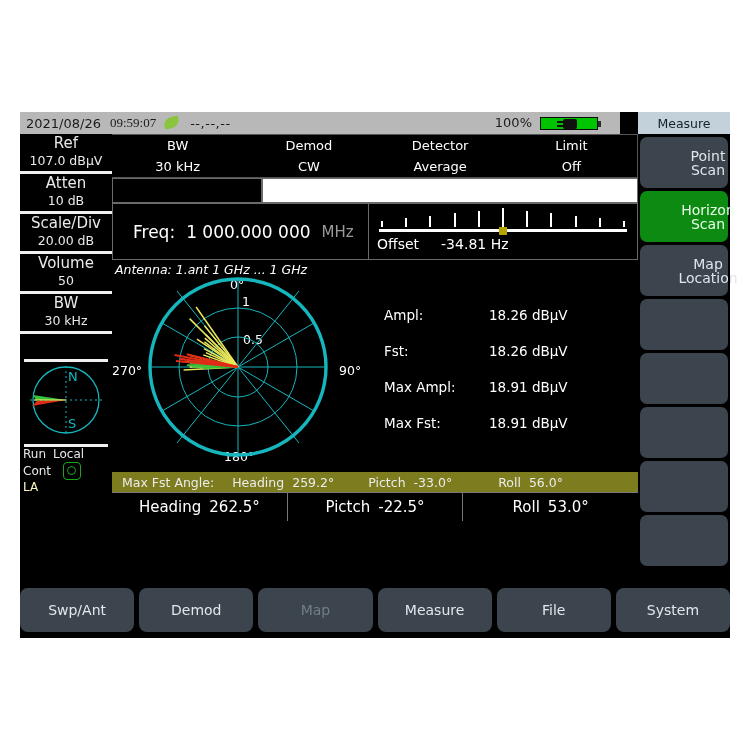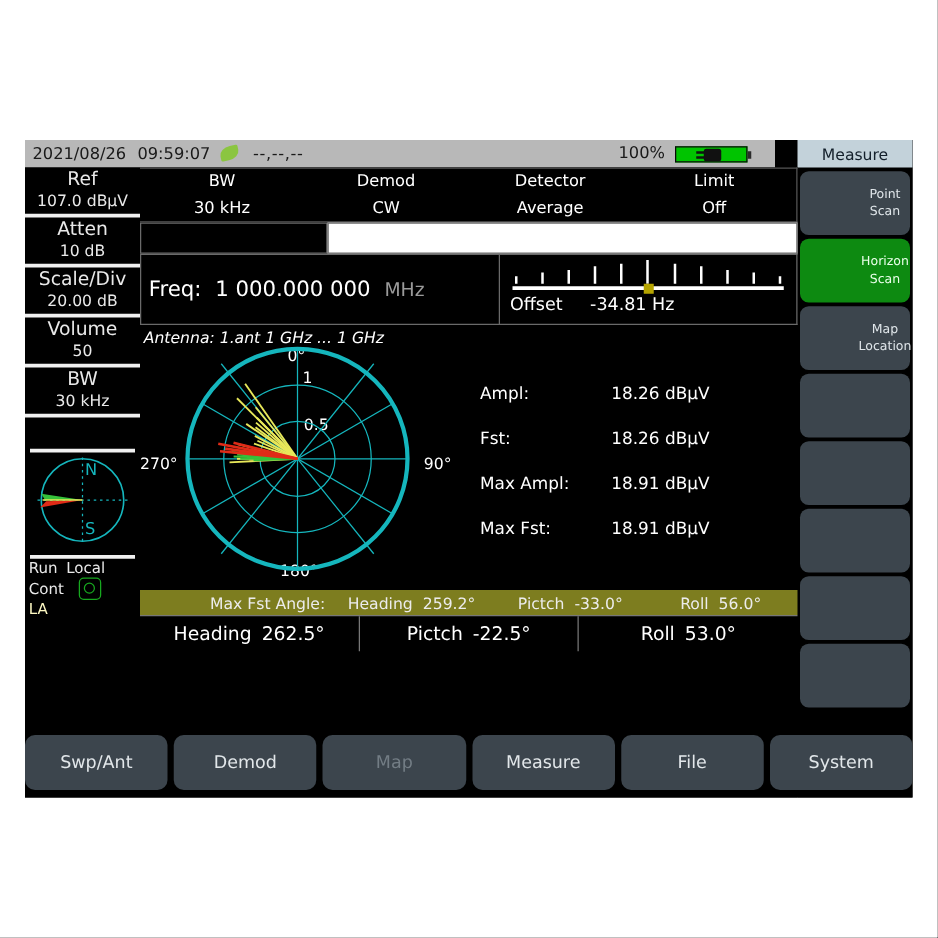--- a/index.html
+++ b/index.html
@@ -4,41 +4,41 @@
 <style>
   html,body{margin:0;padding:0;background:#ffffff;}
   body{width:750px;height:750px;font-family:"DejaVu Sans","Liberation Sans",sans-serif;overflow:hidden;}
 
   #app{position:absolute;left:20px;top:112px;width:710px;height:526px;background:#000;}
 
   
   .statusbar{position:absolute;left:0;top:0;width:600px;height:22px;background:#b8b8b8;
              color:#1a1a1a;font-size:13px;display:flex;align-items:center;}
   .statusbar .sb-date{margin-left:6px;}
-  .statusbar .sb-time{margin-left:9px;}
+  .statusbar .sb-time{margin-left:9px;font-family:Liberation Serif, serif;}
   .leaf-icon{width:16px;height:12px;margin-left:8px;position:relative;}
   .leaf-icon i{position:absolute;left:0;top:0;width:15px;height:11px;background:#8bc540;
      border-radius:60% 10% 60% 10%;transform:rotate(-12deg);display:block;}
   .statusbar .sb-gps{margin-left:10px;letter-spacing:.5px;}
   .statusbar .sb-pct{position:absolute;right:88px;top:3px;font-size:13px;}
   .batt{position:absolute;right:22px;top:5px;width:58px;height:13px;background:#00c400;
         border:1px solid #0a0a0a;box-sizing:border-box;}
   .batt:after{content:"";position:absolute;right:-4px;top:3px;width:3px;height:6px;background:#2b2b2b;}
   .plug{position:absolute;left:16px;top:1px;width:24px;height:10px;}
   .plug .body{position:absolute;left:6px;top:0;width:14px;height:10px;background:#111;border-radius:2px;}
   .plug .pin1,.plug .pin2{position:absolute;left:0;width:7px;height:2px;background:#111;}
   .plug .pin1{top:2px;} .plug .pin2{top:6px;}
 
   
   .rightcol{position:absolute;right:0;top:0;width:92px;height:100%;background:#000;}
   .rk-title{height:22px;background:#c3d2da;color:#14202b;font-size:12.5px;
             display:flex;align-items:center;justify-content:center;}
   .rk{margin:3px 2px 0 2px;height:51px;background:#3c454d;border-radius:7px;
       display:flex;flex-direction:column;align-items:center;justify-content:center;
-      color:#dfe5e9;font-size:10px;line-height:14px;padding-left:48px;}
+      color:#dfe5e9;font-size:14px;line-height:14px;padding-left:48px;}
   .rk.sel{background:#0d8a11;color:#eaffea;}
   .rk span{display:block;text-align:center;}
 
   
   .leftcol{position:absolute;left:0;top:22px;width:92px;bottom:0;background:#000;color:#e9e9e9;}
   .pbox{border-bottom:3px solid #f0f0f0;padding:1px 0 2px 0;text-align:center;}
   .pbox .k{font-size:15px;line-height:17px;}
   .pbox .v{font-size:12.5px;line-height:17px;}
   .pbox.blank{height:20px;border-bottom:none;}
 
@@ -58,22 +58,22 @@
   .hdr4{display:flex;border:1px solid #555;border-left:none;height:44px;box-sizing:border-box;}
   .hdr4 .cell{flex:1;text-align:center;font-size:13px;}
   .hdr4 .cell .k{line-height:21px;}
   .hdr4 .cell .v{line-height:21px;}
 
   .whiterow{display:flex;height:25px;}
   .whiterow .wl{width:150px;background:#000;border:1px solid #6a6a6a;box-sizing:border-box;}
   .whiterow .wr{flex:1;background:#fff;border:1px solid #6a6a6a;box-sizing:border-box;}
 
   .freqrow{display:flex;height:57px;}
-  .freqbox{width:288px;border:1px solid #6a6a6a;box-sizing:border-box;display:flex;
-           align-items:center;font-size:17px;padding-left:6px;gap:11px;}
+  .freqbox{width:257px;border:1px solid #6a6a6a;box-sizing:border-box;display:flex;
+           align-items:center;font-size:17px;padding-left:20px;gap:11px;}
   .freqbox .unit{color:#9a9a9a;font-size:15px;}
   .tunebox{flex:1;border:1px solid #6a6a6a;border-left:none;box-sizing:border-box;position:relative;}
   .ticks{position:absolute;left:12px;right:12px;top:5px;height:18px;display:flex;
          align-items:flex-end;justify-content:space-between;}
   .ticks i{display:block;width:2px;background:#fff;}
   .tline{position:absolute;left:10px;right:10px;top:25px;height:3px;background:#fff;}
   .tmark{position:absolute;left:50%;top:23px;width:8px;height:8px;background:#b5a400;
          margin-left:-4px;}
   .offrow{position:absolute;left:8px;right:8px;top:32px;display:flex;gap:22px;font-size:14px;}
 
@@ -82,21 +82,21 @@
   .plotarea{position:relative;height:195px;}
   .polar{position:absolute;left:34px;top:-2px;width:184px;height:184px;}
   .meas{position:absolute;left:272px;top:30px;font-size:13.5px;}
   .meas .row{display:flex;margin-bottom:20px;}
   .meas .lbl{width:105px;}
   .meas .val{width:100px;}
   .deg{position:absolute;font-size:12.5px;color:#fff;}
 
   .olive{height:20px;background:#7d7d1f;color:#ececec;font-size:12.5px;display:flex;
          align-items:center;}
-  .olive .c1{padding-left:10px;margin-left:46px;}
+  .olive .c1{padding-left:10px;}
   .olive .c2{padding-left:18px;}
   .olive .c3{padding-left:34px;}
   .olive .c4{padding-left:46px;}
 
   .hpr{display:flex;height:28px;border-top:1px solid #777;}
   .hpr .seg{flex:1;display:flex;align-items:center;justify-content:center;gap:8px;
             font-size:15px;border-right:1px solid #777;box-sizing:border-box;}
   .hpr .seg:last-child{border-right:none;}
 
   

